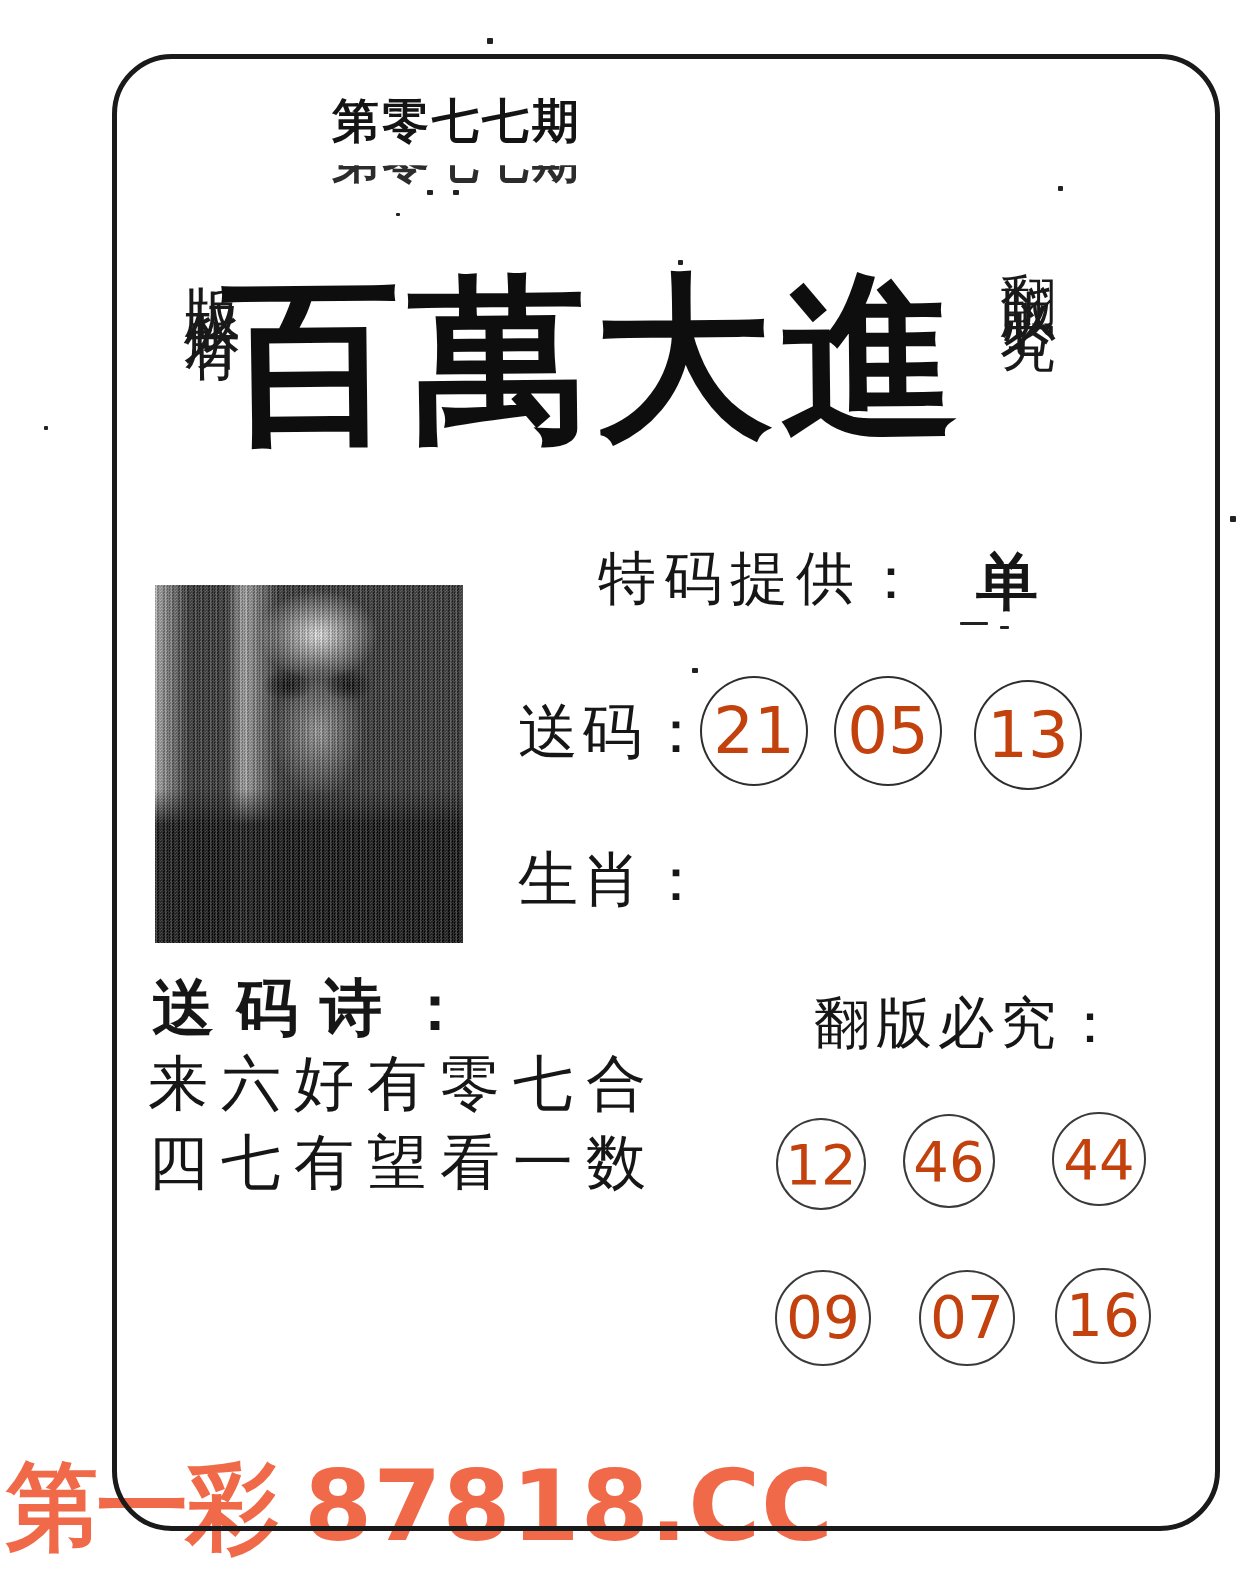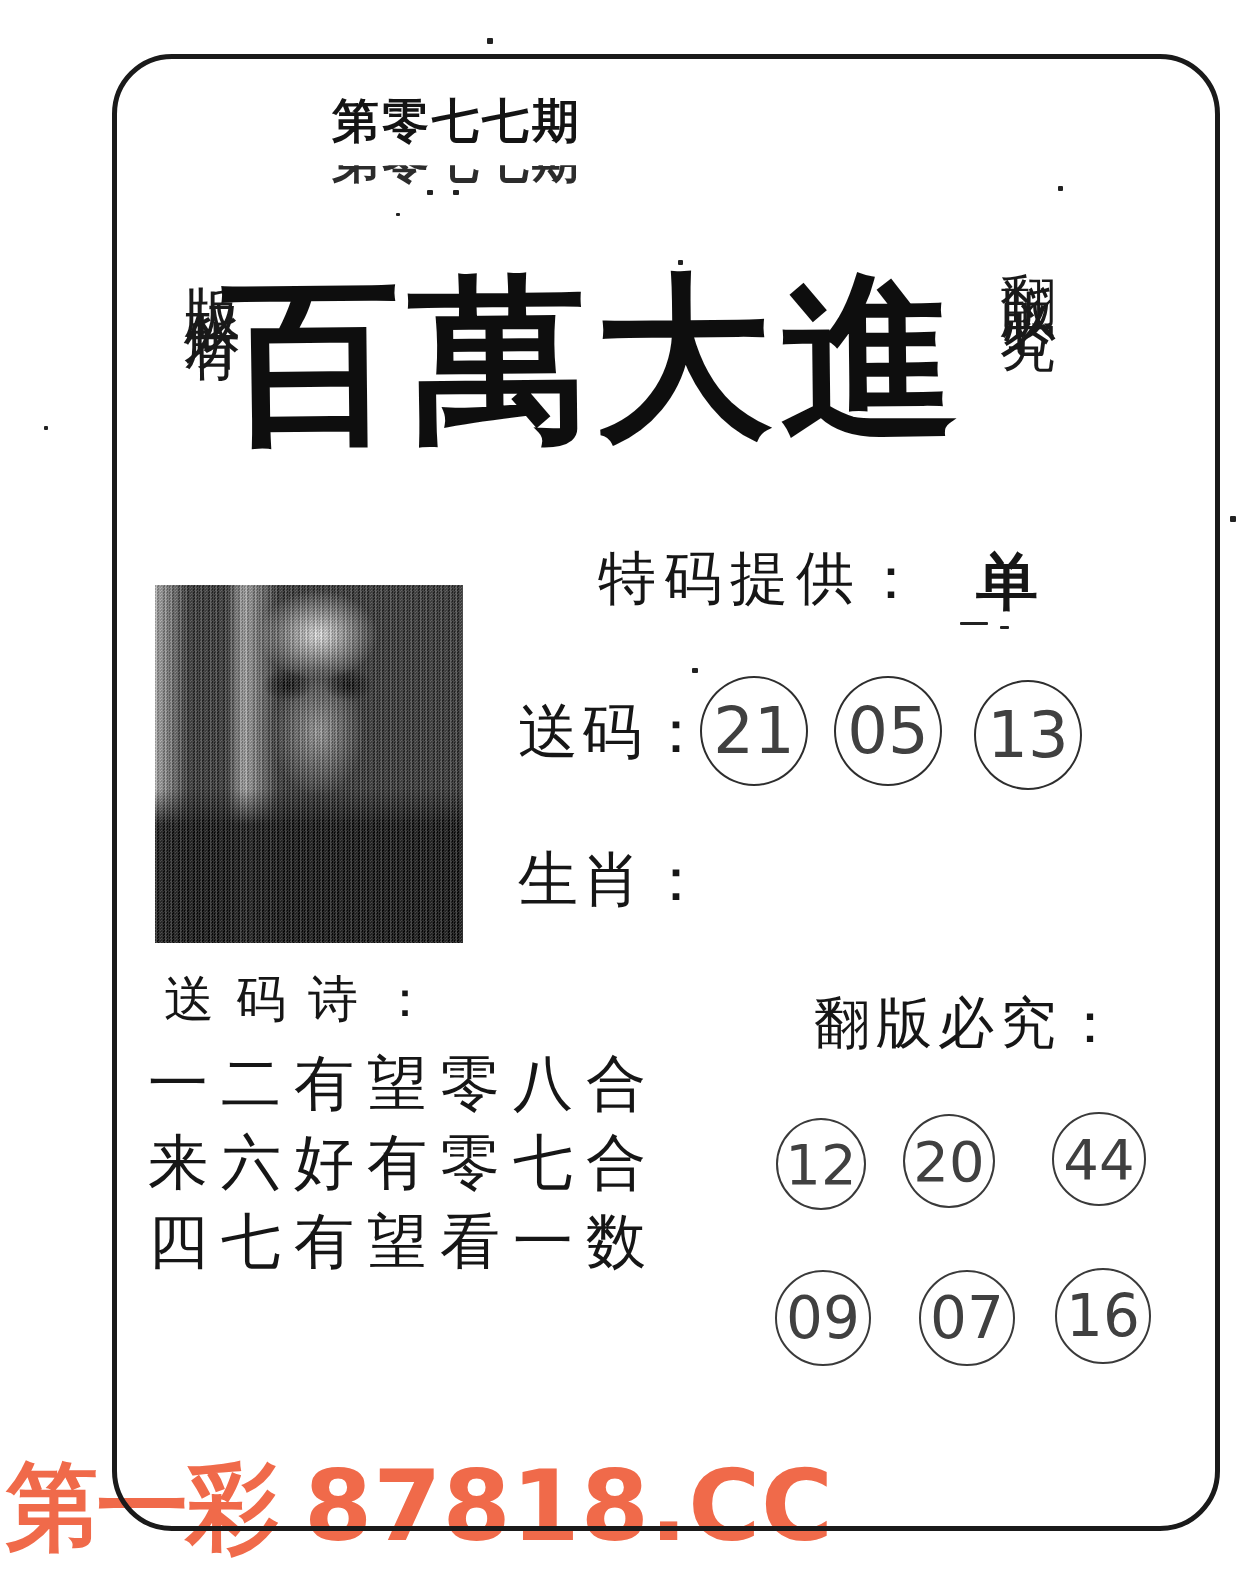--- a/index.html
+++ b/index.html
@@ -78,27 +78,27 @@
 
   
   .row-label { font-size:60px; font-weight:500; letter-spacing:4px; white-space:nowrap; z-index:2; }
   .send-label   { left:518px; top:692px; }
   .zodiac-label { left:518px; top:840px; }
   .zodiac-value { left:732px; top:836px; font-size:62px; font-weight:600; word-spacing:26px; letter-spacing:4px; white-space:nowrap; z-index:2; }
 
   .circle {
     position:absolute; box-sizing:border-box; border:2px solid #2e2e2e;
     border-radius:50%; display:flex; align-items:center; justify-content:center;
-    font-family:"DejaVu Sans", sans-serif; font-weight:500; color:#404040; z-index:2;
+    font-family:"DejaVu Sans", sans-serif; font-weight:500; color:#c2410c; z-index:2;
   }
   .c-send { width:108px; height:110px; font-size:64px; }
   .c-link { border-color:#3a3a3a; }
 
   
-  .poem-label { left:164px; top:966px; font-size:50px; font-weight:400; letter-spacing:22px; white-space:nowrap; z-index:2; }
+  .poem-label { left:152px; top:966px; font-size:62px; font-weight:700; letter-spacing:22px; white-space:nowrap; z-index:2; }
   .poem { left:148px; top:1044px; width:516px; z-index:2; }
   .poem .line { font-size:60px; line-height:79px; letter-spacing:13px; font-weight:500; white-space:nowrap; }
 
   .link-label { left:814px; top:986px; font-size:56px; font-weight:500; letter-spacing:6px; white-space:nowrap; z-index:2; }
 
   .footer { left:252px; top:1396px; font-size:60px; font-weight:500; letter-spacing:13px; white-space:nowrap; z-index:2; }
 
   
   .watermark {
     left:6px; top:1444px; z-index:1; white-space:nowrap;
@@ -136,28 +136,27 @@
 
   <div class="abs row-label send-label">送码：</div>
   <div class="circle c-send" style="left:700px; top:676px;">21</div>
   <div class="circle c-send" style="left:834px; top:676px;">05</div>
   <div class="circle c-send" style="left:974px; top:680px;">13</div>
 
   <div class="abs row-label zodiac-label">生肖：</div>
 
   <div class="abs poem-label">送码诗：</div>
   <div class="abs poem">
-    <div class="line">一二有望零八合</div>
     <div class="line">来六好有零七合</div>
     <div class="line">四七有望看一数</div>
   </div>
 
   <div class="abs link-label">翻版必究：</div>
   <div class="circle c-link" style="left:776px; top:1118px; width:90px; height:92px; font-size:56px;">12</div>
-  <div class="circle c-link" style="left:903px; top:1114px; width:92px; height:94px; font-size:56px;">20</div>
+  <div class="circle c-link" style="left:903px; top:1114px; width:92px; height:94px; font-size:56px;">46</div>
   <div class="circle c-link" style="left:1052px; top:1112px; width:94px; height:94px; font-size:56px;">44</div>
   <div class="circle c-link" style="left:775px; top:1270px; width:96px; height:96px; font-size:58px;">09</div>
   <div class="circle c-link" style="left:919px; top:1270px; width:96px; height:96px; font-size:58px;">07</div>
   <div class="circle c-link" style="left:1055px; top:1268px; width:96px; height:96px; font-size:58px;">16</div>
 
 
   <div class="abs watermark" id="wm" style="color: rgb(240, 106, 74);">
     <span class="brand">第一彩</span>
     <span class="site">87818.CC</span>
   </div>

